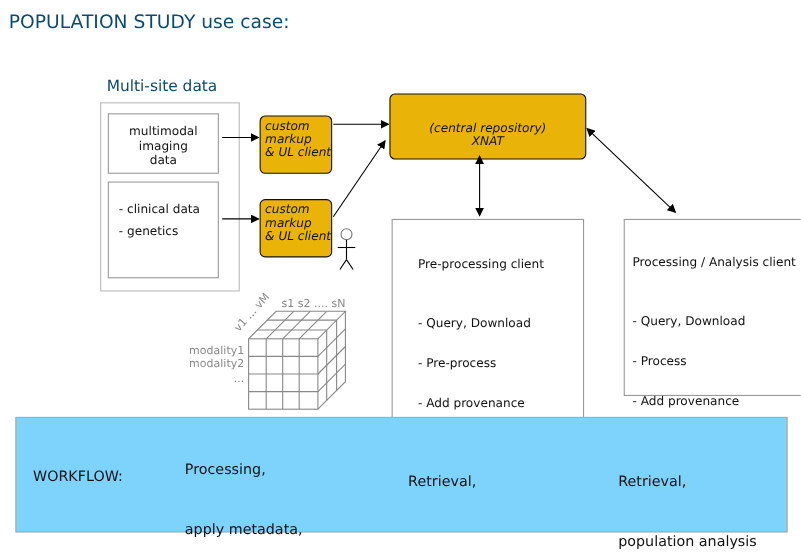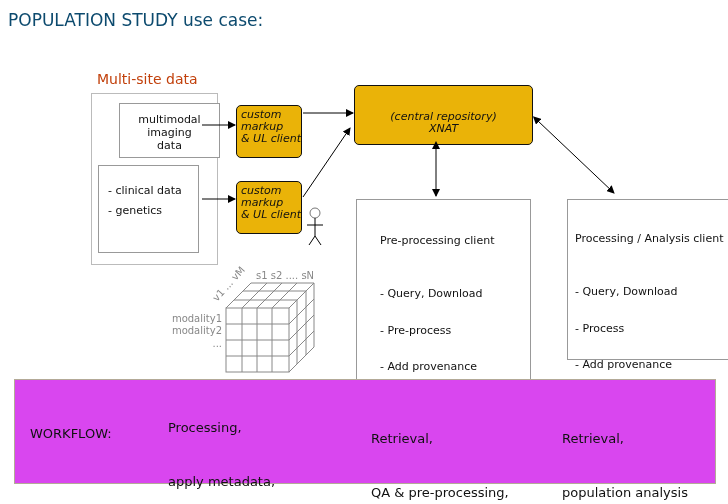--- a/index.html
+++ b/index.html
@@ -1,33 +1,33 @@
 <!DOCTYPE html>
 <html><head>
 <meta charset="utf-8">
 <style>
   html, body { margin:0; padding:0; background:#ffffff; }
   body { width:728px; height:504px; position:relative; overflow:hidden;
          font-family:"DejaVu Sans", sans-serif; color:#111; }
   .abs { position:absolute; }
   .title { left:8px; top:10px; font-size:17px; color:#0c4a6e; white-space:nowrap; }
-  .ms-label { left:97px; top:71px; font-size:14px; color:#c2410c;text-align:right; }
+  .ms-label { left:97px; top:71px; font-size:14px; color:#0c4a6e;text-align:right; }
   .ms-outer { left:91px; top:93px; width:125px; height:170px; border:1px solid #bbb; border-right:1px solid #bbb; }
   .box-gray { border:1px solid #999; background:#fff; }
-  .imaging { left:98px; top:103px; width:101px; height:55px; font-size:11px; text-align:center; line-height:13px; padding-top:9px; box-sizing:border-box;margin-left:21px; }
+  .imaging { left:98px; top:103px; width:101px; height:55px; font-size:11px; text-align:center; line-height:13px; padding-top:9px; box-sizing:border-box; }
   .clinical { left:98px; top:165px; width:101px; height:88px; font-size:11px; padding:15px 0 0 9px; box-sizing:border-box; line-height:20px; }
   .rbox { border:1px solid #111; border-radius:5px; background:#eab308; font-size:11px; line-height:12px; padding:3px 0 18px 4px; box-sizing:border-box;font-style:italic; }
   .cm1 { left:236px; top:105px; width:66px; height:53px; }
   .cm2 { left:236px; top:181px; width:66px; height:53px; }
   .xnat { left:354px; top:85px; width:179px; height:60px; font-size:11px; text-align:center; line-height:12px; padding-top:25px; padding-left:0; }
   .client { border:1px solid #999; background:#fff; font-size:11px; line-height:12.2px; box-sizing:border-box; white-space:pre; }
   .pre { left:356px; top:199px; width:175px; height:189px; padding:11px 0 0 23px; }
   .proc { left:535px; top:199px; width:185px; height:161px; padding:9px 0 0 7px;margin-left:32px; }
   .client .head { margin-bottom:16px; }
-  .workflow { left:14px; top:379px; width:700px; height:103px; background:#d946ef; border:1px solid #b3aa97; }
+  .workflow { left:14px; top:379px; width:700px; height:103px; background:#7dd3fc; border:1px solid #b3aa97; }
   .wf-text { font-size:13px; line-height:18px; color:#111; white-space:pre; }
   svg.lines { position:absolute; left:0; top:0; }
 </style>
 </head>
 <body>
 
 <div class="abs title">POPULATION STUDY use case:</div>
 
 <div class="abs ms-label">Multi-site data</div>
 <div class="abs ms-outer"></div>
@@ -139,21 +139,20 @@
   <div class="abs wf-text" style="left:15px; top:45px;">WORKFLOW:</div>
   <div class="abs wf-text" style="left:153px; top:3px;">
     <div>Processing,</div>
     <div>apply metadata,</div>
     
     
     
   </div>
   <div class="abs wf-text" style="left:356px; top:14px;">
     <div>Retrieval,</div>
-    <div>QA &amp; pre-processing,</div>
     
     
   </div>
   <div class="abs wf-text" style="left:547px; top:14px;">
     <div>Retrieval,</div>
     <div>population analysis</div>
     
     
   </div>
 </div>

